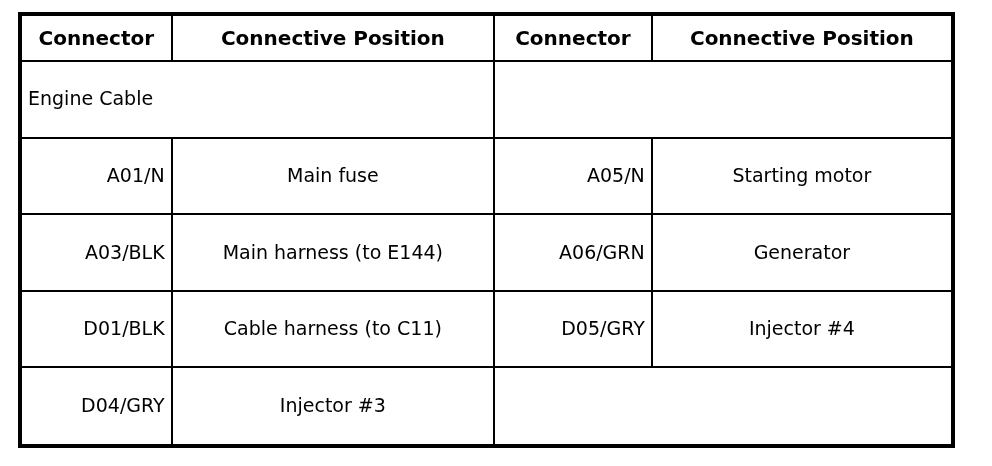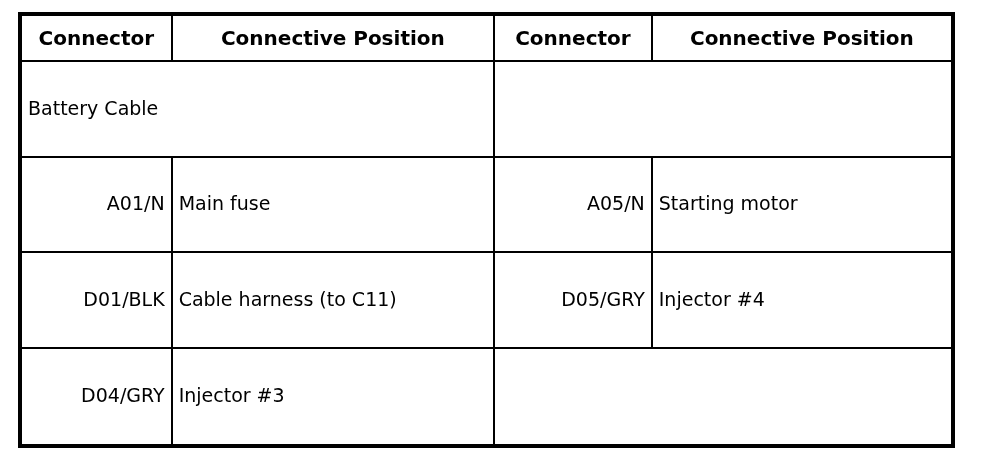--- a/index.html
+++ b/index.html
@@ -69,21 +69,21 @@
   td.section-blank {
     background: #ffffff;
   }
 
   
   td.conn-cell {
     text-align: right;
     height: 38px;
   }
   td.pos-cell {
-    text-align: left;
+    text-align: center;
     padding-left: 8px;
     height: 38px;
     margin-top: 36px;
   }
   td.empty-cell {
     background: #ffffff;
   }
 </style>
 </head>
 <body>
@@ -100,31 +100,37 @@
       <tr class="header-row">
         <th>Connector</th>
         <th>Connective Position</th>
         <th>Connector</th>
         <th>Connective Position</th>
       </tr>
     </thead>
     <tbody>
 
       <tr>
-        <td class="section-cell" colspan="2">Battery Cable</td>
+        <td class="section-cell" colspan="2">Engine Cable</td>
         <td class="section-blank" colspan="2"></td>
       </tr>
 
       <tr>
         <td class="conn-cell">A01/N</td>
         <td class="pos-cell">Main fuse</td>
         <td class="conn-cell">A05/N</td>
         <td class="pos-cell">Starting motor</td>
       </tr>
 
+      <tr>
+        <td class="conn-cell">A03/BLK</td>
+        <td class="pos-cell">Main harness (to E144)</td>
+        <td class="conn-cell">A06/GRN</td>
+        <td class="pos-cell">Generator</td>
+      </tr>
 
 
 
       <tr>
         <td class="conn-cell">D01/BLK</td>
         <td class="pos-cell">Cable harness (to C11)</td>
         <td class="conn-cell">D05/GRY</td>
         <td class="pos-cell">Injector #4</td>
       </tr>
 

